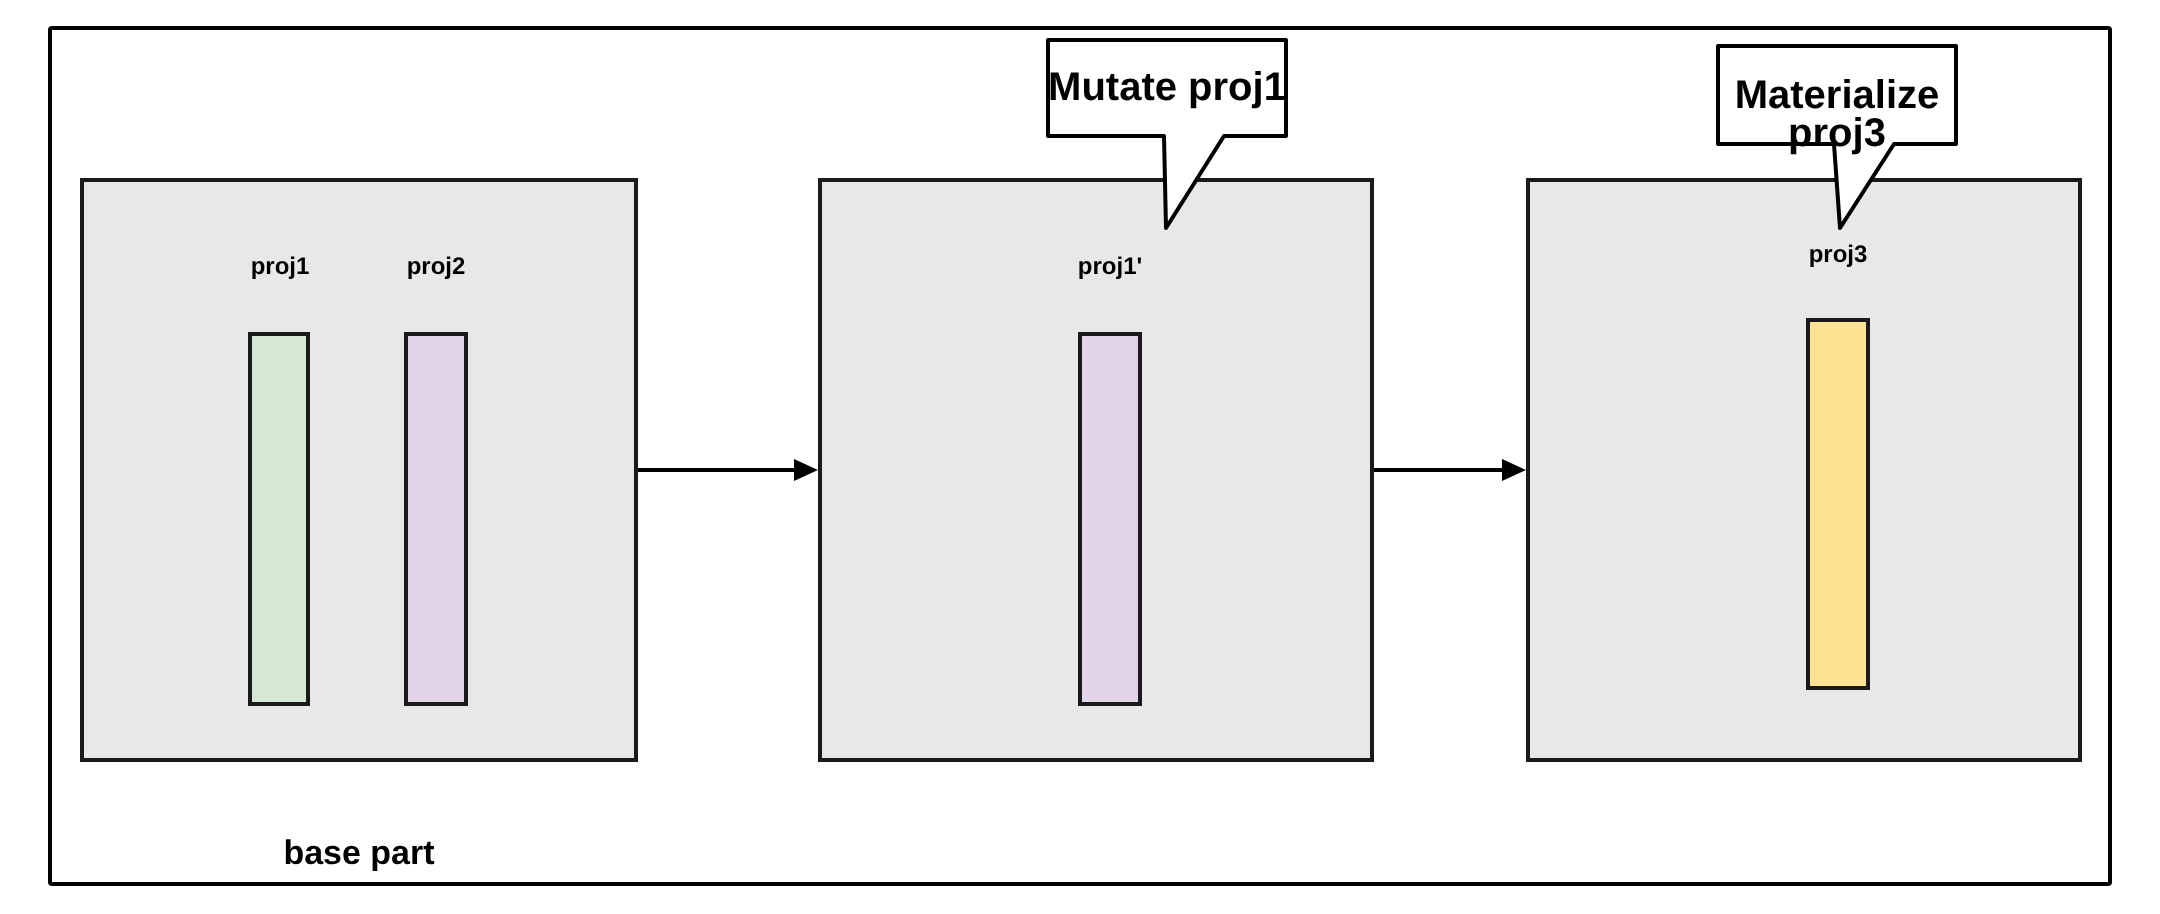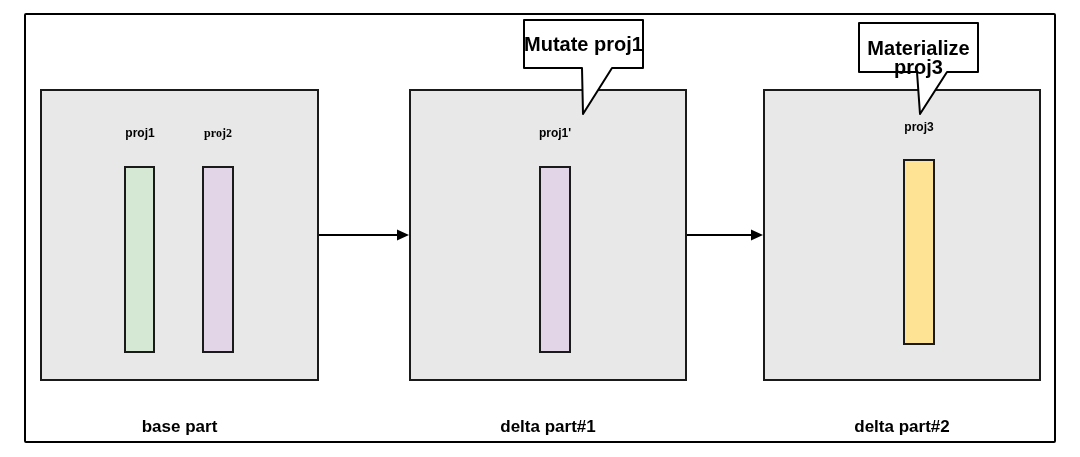--- a/index.html
+++ b/index.html
@@ -27,21 +27,21 @@
   #box-base   { left: 40px;  width: 279px; }
   #box-delta1 { left: 409px; width: 278px; }
   #box-delta2 { left: 763px; width: 278px; }
   .proj-label {
     top: 123px;
     transform: translateX(-50%);
     font-size: 12px; font-weight: bold; line-height: 20px;
     white-space: nowrap;
   }
   #label-proj1  { left: 140px; }
-  #label-proj2  { left: 218px; font-family: Liberation Serif, serif; }
+  #label-proj2  { left: 218px; }
   #label-proj1p { left: 555px; }
   #label-proj3  { left: 919px; top: 117px; }
   .proj-bar {
     border: 2px solid #1a1a1a;
     box-sizing: border-box;
   }
   #bar-proj1  { left: 124px; top: 166px; width: 31px; height: 187px; }
   #bar-proj2  { left: 202px; top: 166px; width: 32px; height: 187px; }
   #bar-proj1p { left: 539px; top: 166px; width: 32px; height: 187px; }
   #bar-proj3  { left: 903px; top: 159px; width: 32px; height: 186px; }
@@ -80,22 +80,20 @@
   <div id="label-proj2" class="abs proj-label">proj2</div>
   <div id="label-proj1p" class="abs proj-label">proj1'</div>
   <div id="label-proj3" class="abs proj-label">proj3</div>
 
   <div id="bar-proj1" class="abs proj-bar" style="background-color: rgb(213, 232, 212);"></div>
   <div id="bar-proj2" class="abs proj-bar" style="background-color: rgb(225, 213, 231);"></div>
   <div id="bar-proj1p" class="abs proj-bar" style="background-color: rgb(225, 213, 231);"></div>
   <div id="bar-proj3" class="abs proj-bar" style="background-color: rgb(255, 227, 148);"></div>
 
   <div id="caption-base" class="abs part-caption">base part</div>
-  <div id="caption-delta1" class="abs part-caption">delta part#1</div>
-  <div id="caption-delta2" class="abs part-caption">delta part#2</div>
 
   <svg class="abs" style="left:319px; top:227px;" width="92" height="16" viewBox="0 0 92 16">
     <line x1="0" y1="8" x2="79" y2="8" stroke="#000000" stroke-width="2"></line>
     <polygon points="78,2.5 90,8 78,13.5" fill="#000000"></polygon>
   </svg>
 
   <svg class="abs" style="left:687px; top:227px;" width="78" height="16" viewBox="0 0 78 16">
     <line x1="0" y1="8" x2="65" y2="8" stroke="#000000" stroke-width="2"></line>
     <polygon points="64,2.5 76,8 64,13.5" fill="#000000"></polygon>
   </svg>

